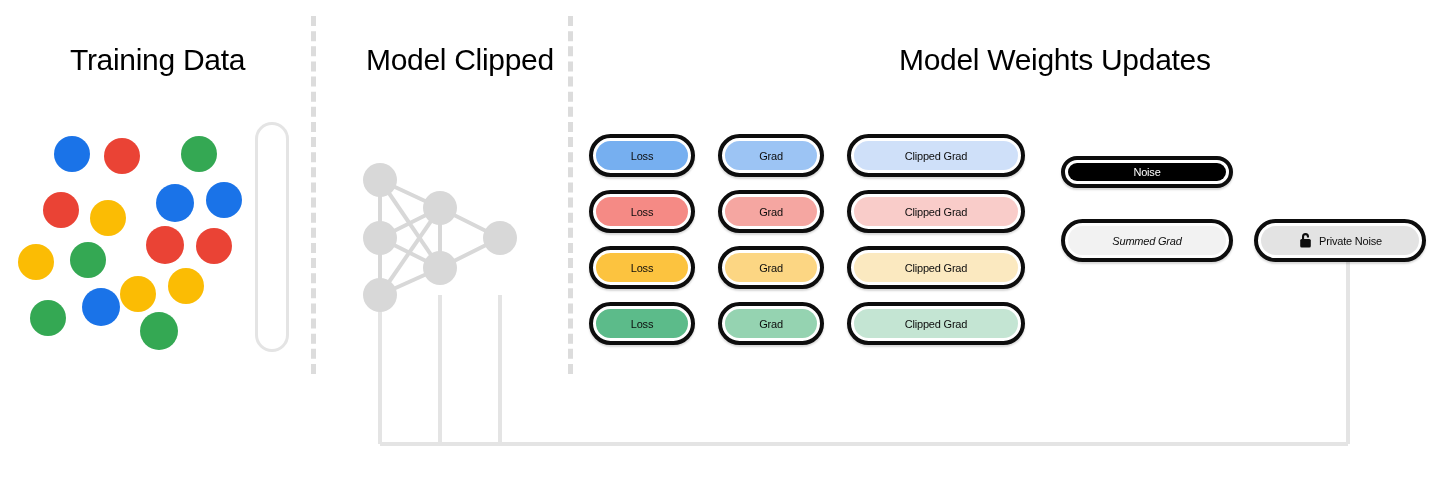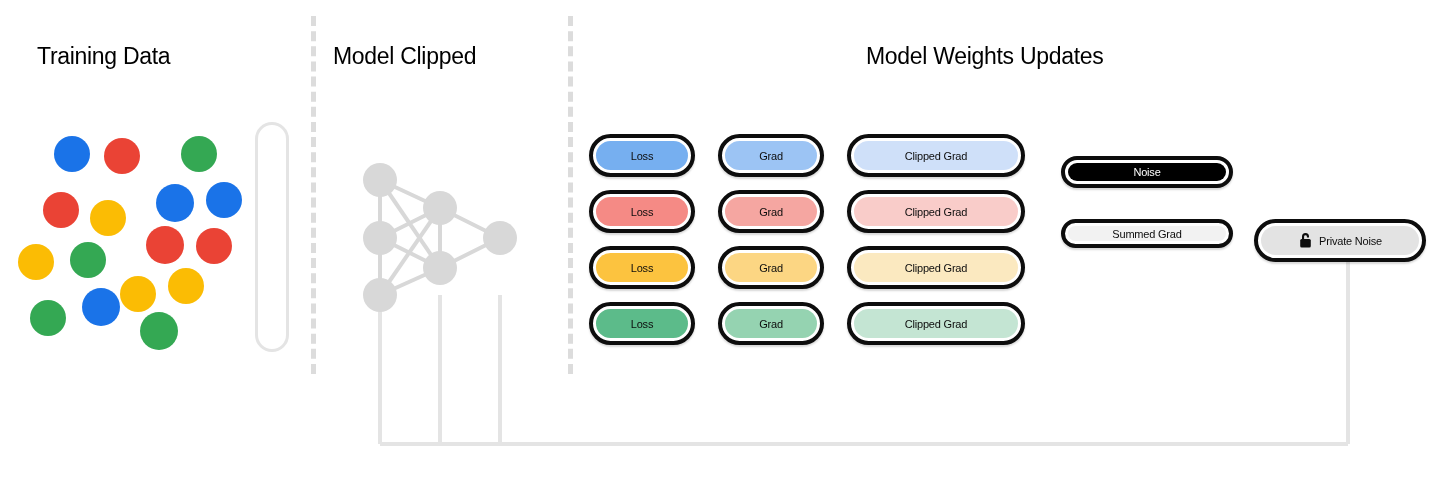--- a/index.html
+++ b/index.html
@@ -16,25 +16,26 @@
     width: 1439px;
     height: 494px;
     background: #ffffff;
     overflow: hidden;
   }
 
   
   .section-title {
     position: absolute;
     font-family: "Liberation Sans", sans-serif;
-    font-size: 23px;
+    font-size: 30px;
     font-weight: 500;
     letter-spacing: -0.3px;
     color: #000000;
     white-space: nowrap;
+    margin-left: 33px;
   }
   #title-training  { left: 37px;  top: 43px; }
   #title-weights   { left: 333px; top: 43px; }
   #title-updates   { left: 866px; top: 43px; }
 
   
   .divider {
     position: absolute;
     width: 0;
     border-left: 5px dashed #dcdcdc;
@@ -227,21 +228,21 @@
       <div class="pill" style="left: 847px; top: 302px; width: 178px; height: 43px;">
         <div class="pill-inner" style="background: rgb(196, 229, 211);">
           <span>Clipped Grad</span>
         </div>
       </div>
       <div class="pill dark" style="left: 1061px; top: 156px; width: 172px; height: 32px;">
         <div class="pill-inner" style="background: rgb(0, 0, 0); color: rgb(255, 255, 255);">
           <span>Noise</span>
         </div>
       </div>
-      <div class="pill" style="left: 1061px; top: 219px; width: 172px; height: 29px;">
+      <div class="pill" style="left: 1061px; top: 219px; width: 172px; height: 43px; font-style: italic;">
         <div class="pill-inner" style="background: rgb(242, 242, 242); color: rgb(13, 13, 13);">
           <span>Summed Grad</span>
         </div>
       </div>
       <div class="pill" style="left: 1254px; top: 219px; width: 172px; height: 43px;">
         <div class="pill-inner" style="background: rgb(227, 227, 227); color: rgb(13, 13, 13);">
           <span class="lock-icon">
             <svg viewBox="0 0 15 17" width="15" height="17">
               <path d="M4 7 V4.6 A3.5 3.5 0 0 1 11 4.6 V5.4 H8.9 V4.6 A1.4 1.4 0 0 0 6.1 4.6 V7 Z" fill="#0d0d0d"></path>
               <rect x="2.2" y="7" width="10.6" height="8.4" rx="1.5" fill="#0d0d0d"></rect>

